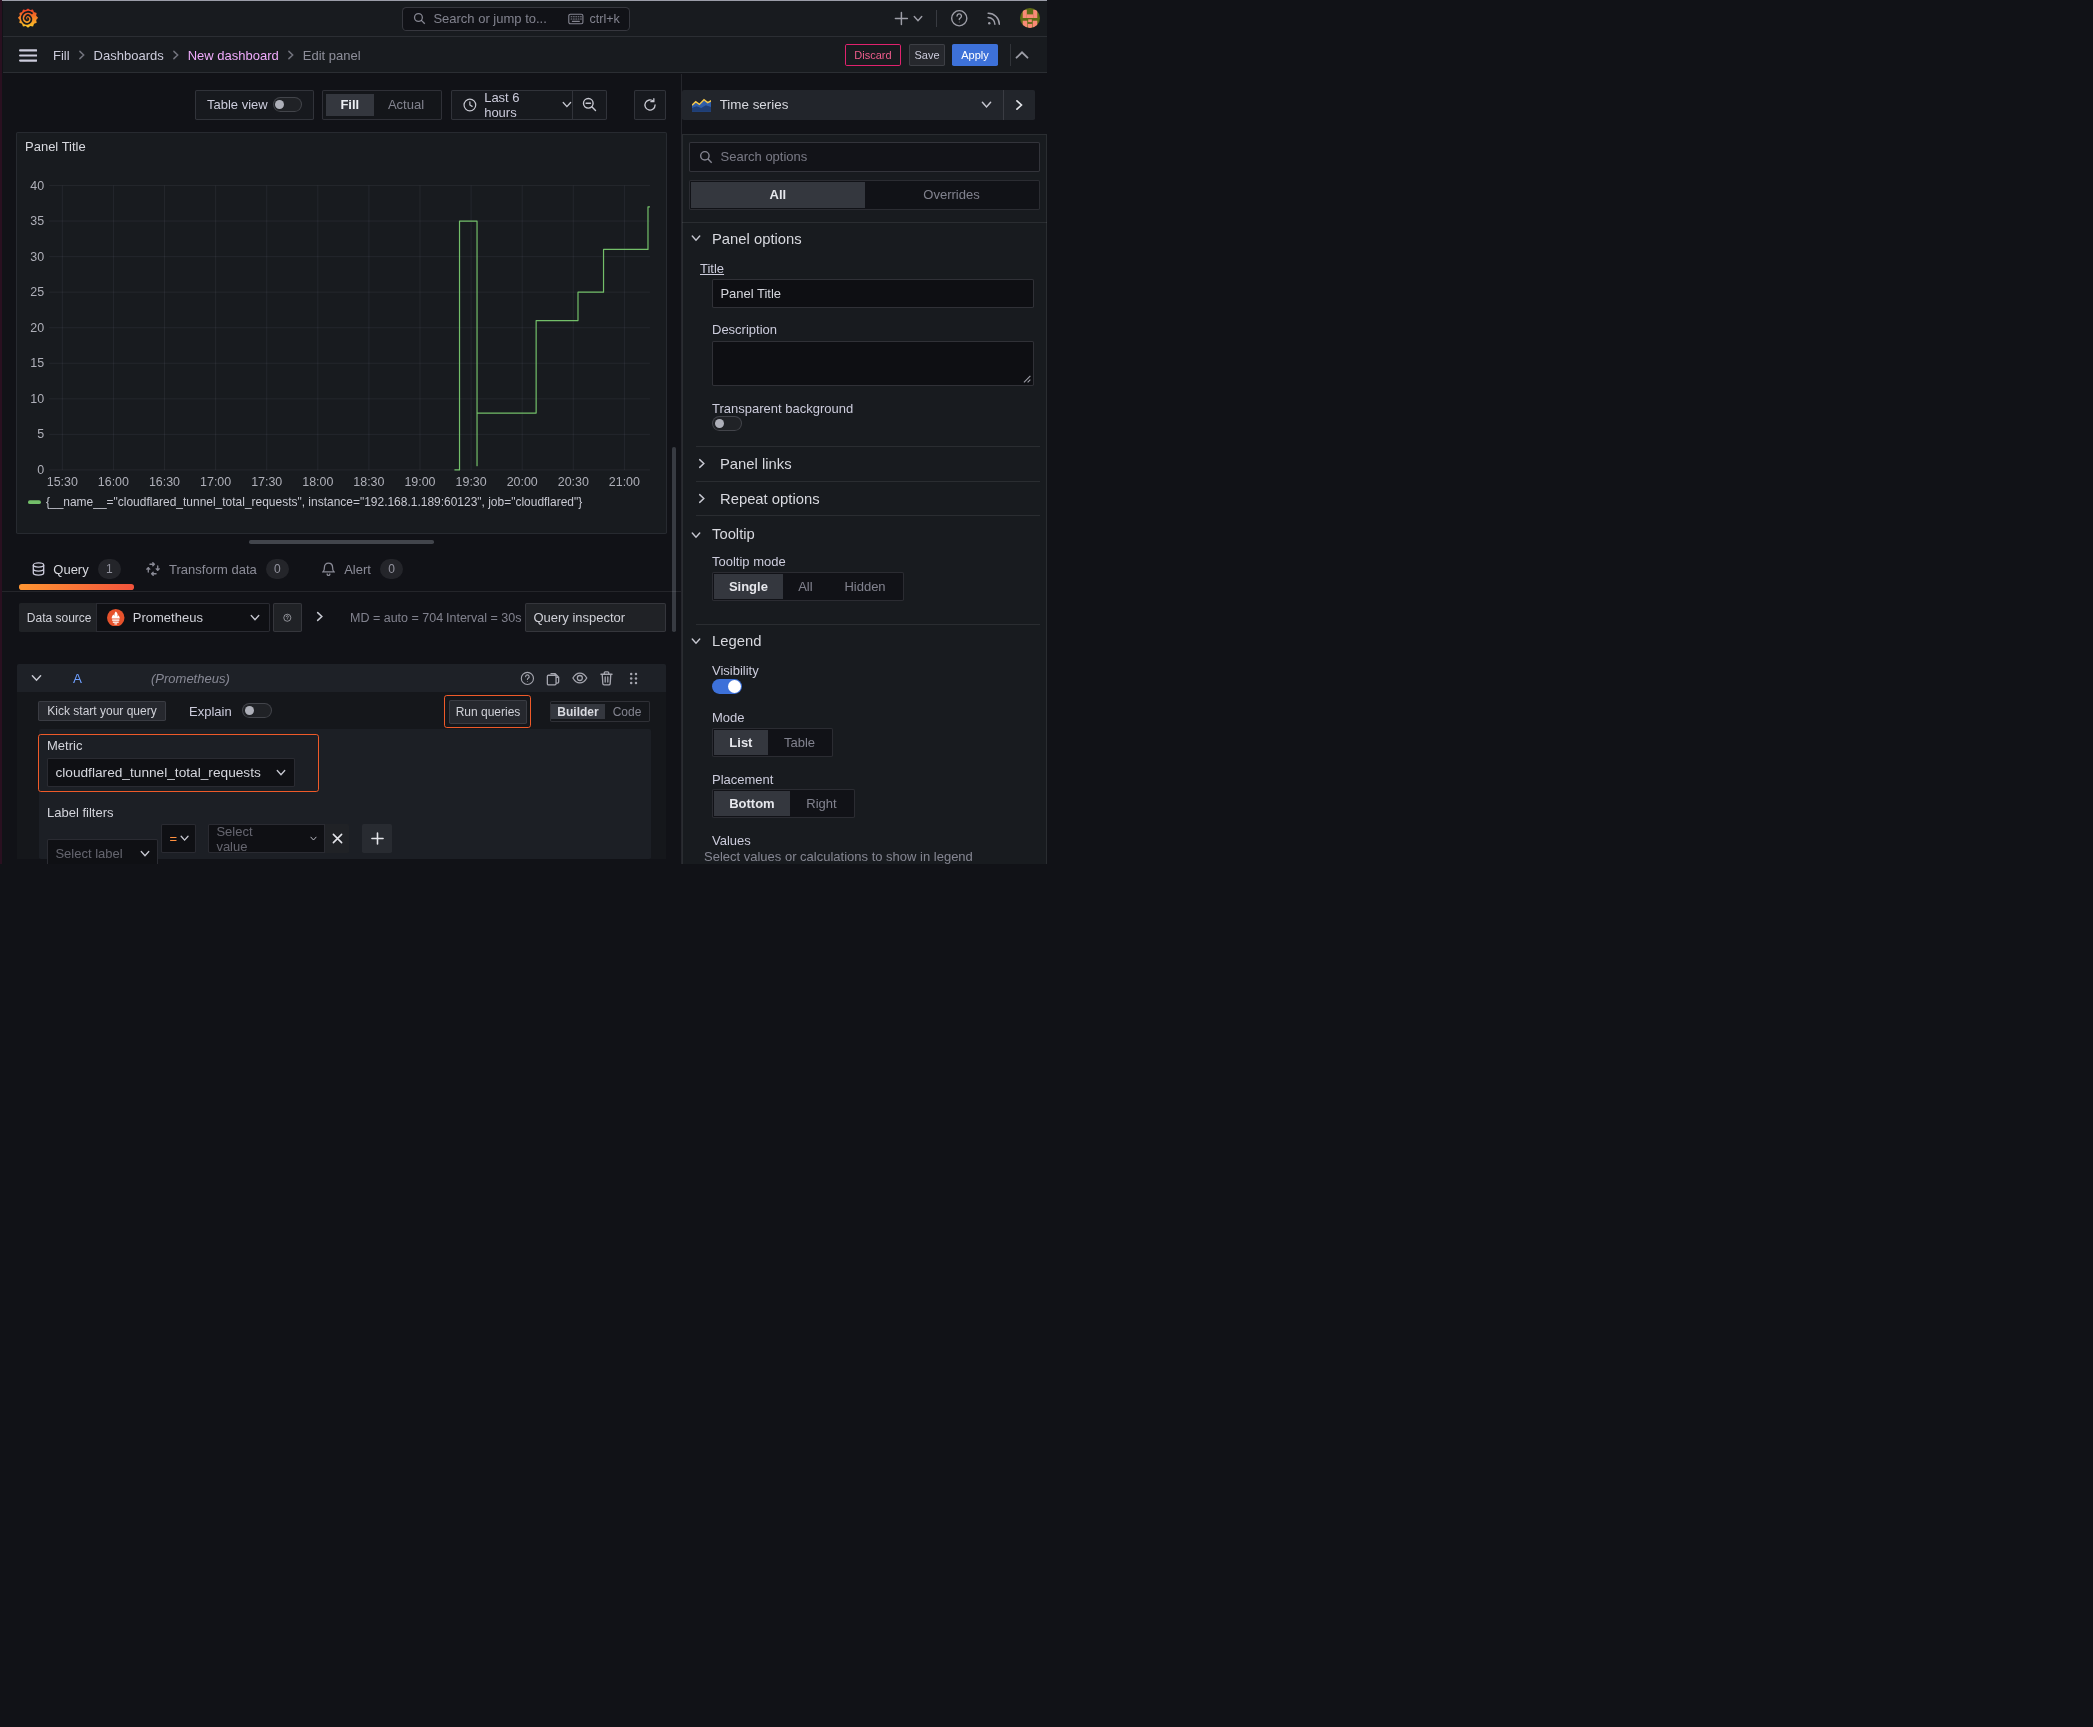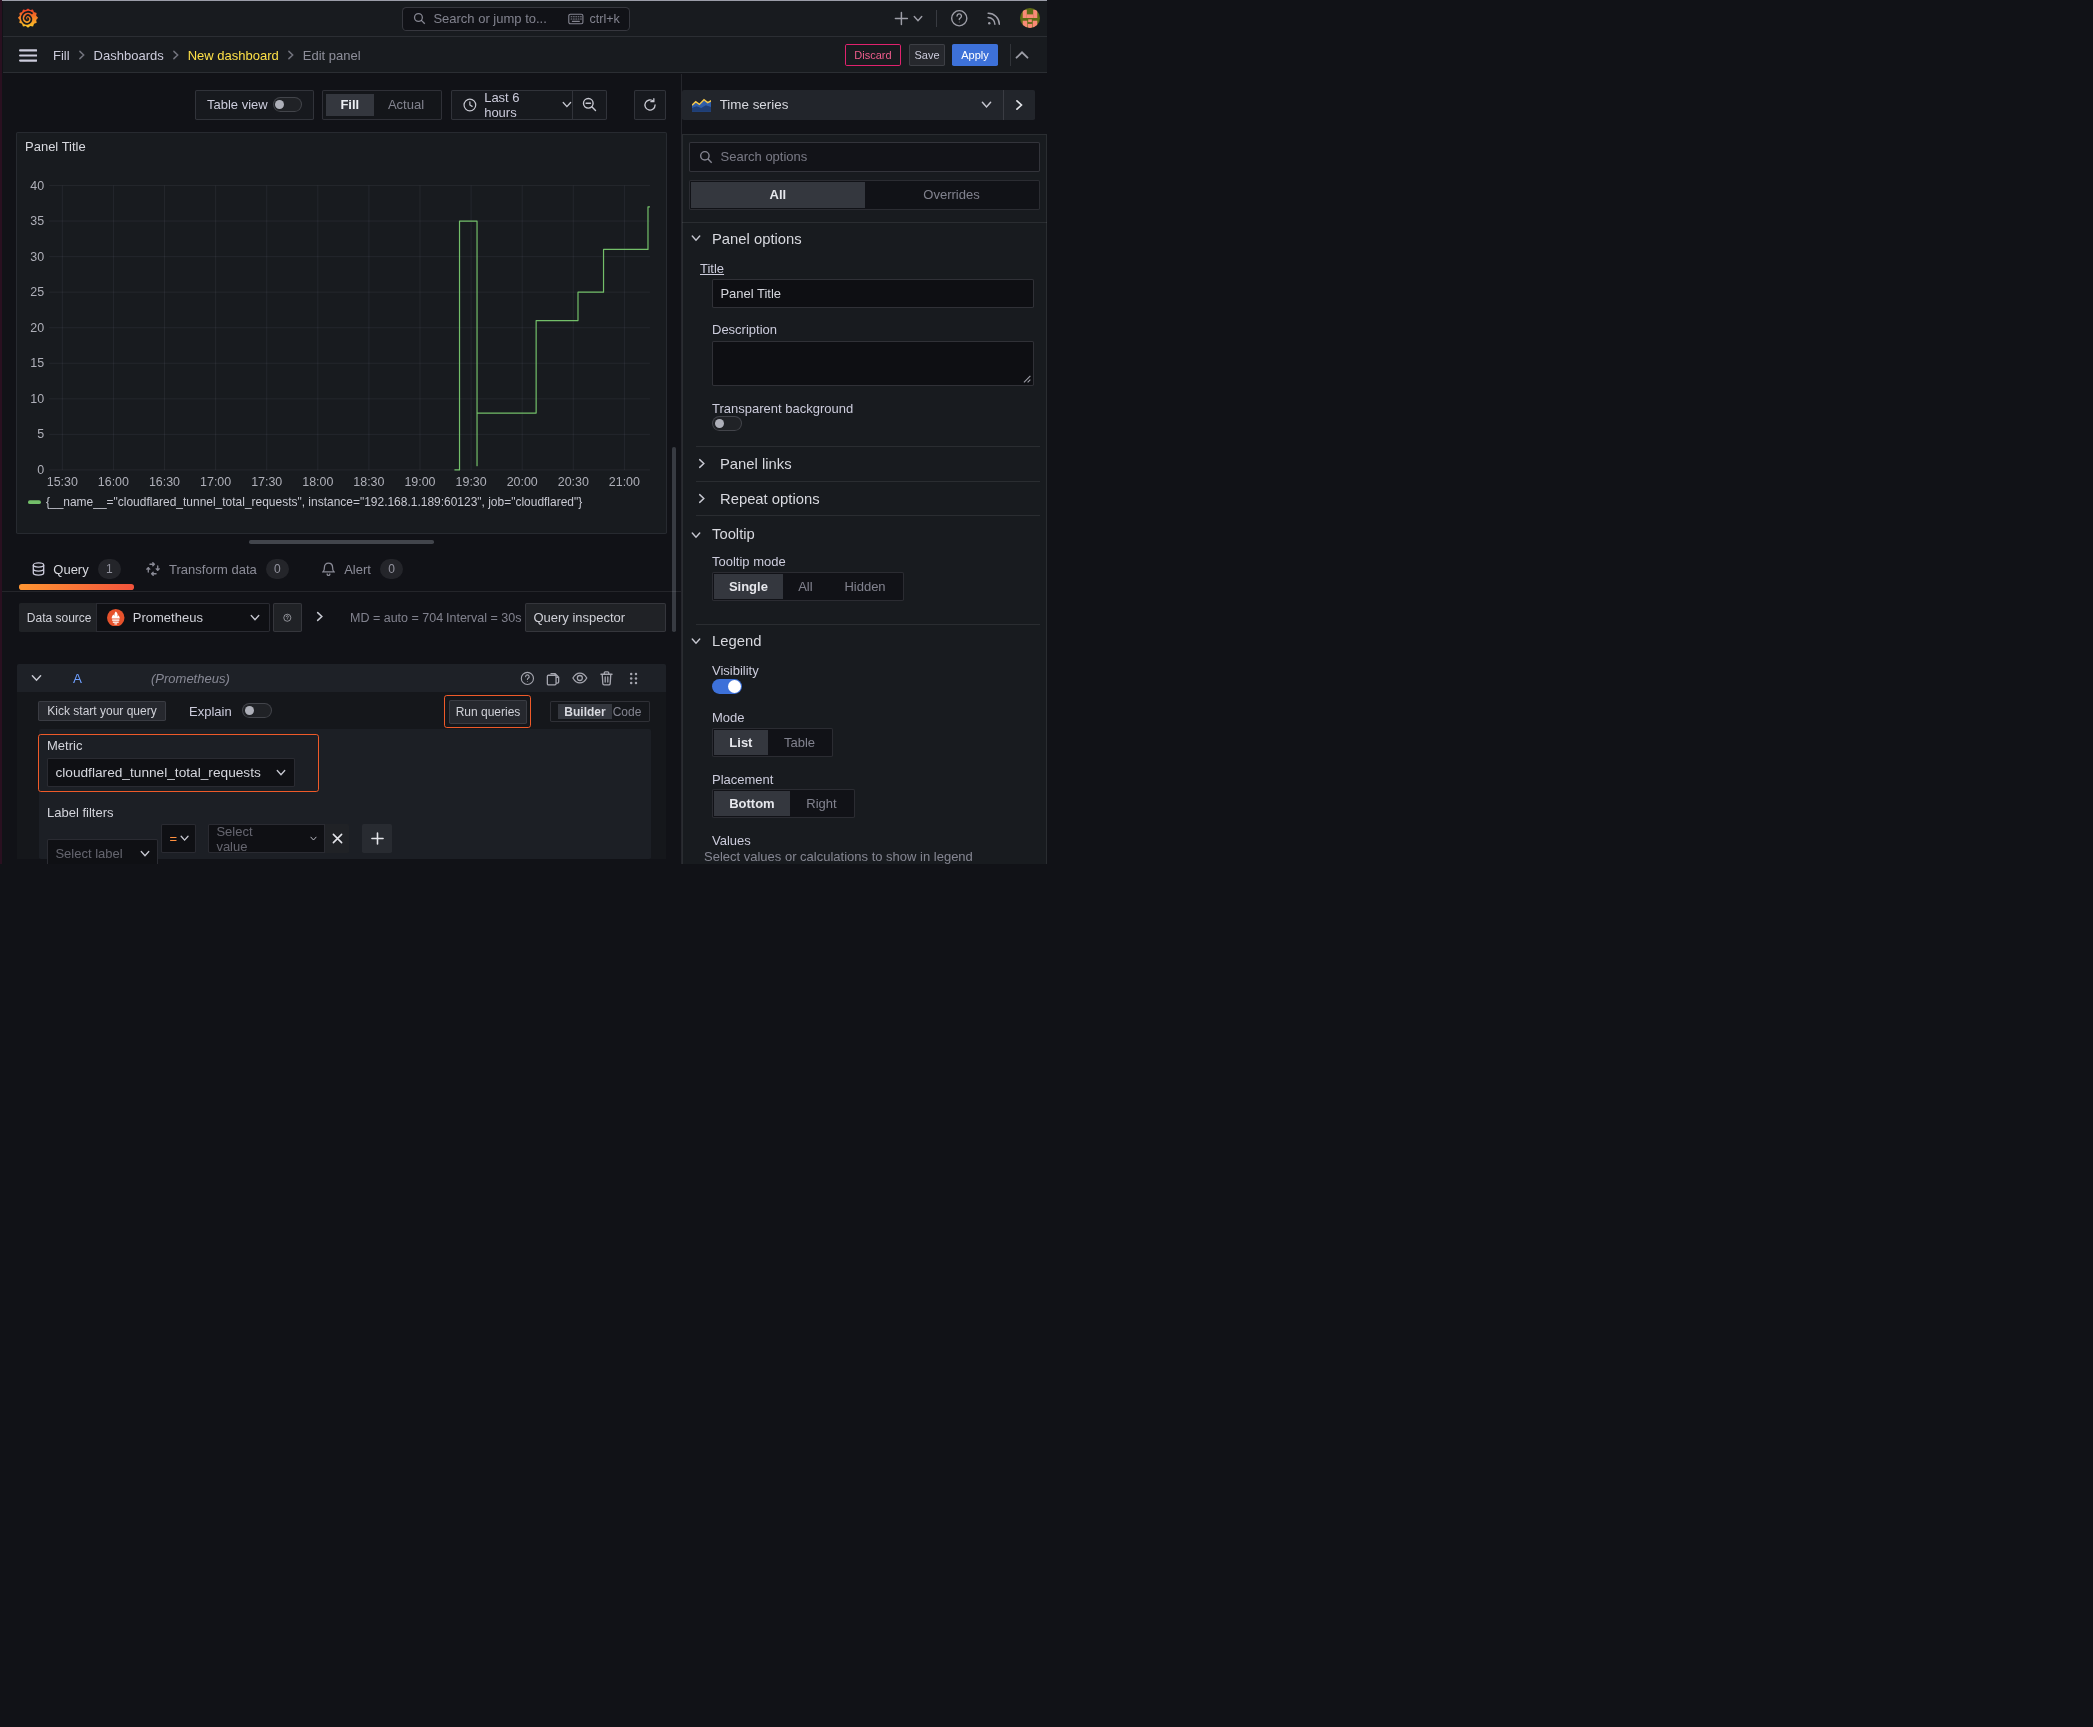--- a/index.html
+++ b/index.html
@@ -116,21 +116,21 @@
 
 <div class="abs row" style="left:53px;top:37px;height:36px;font-size:13px;">
   <span style="color:#ccccdc;">Fill</span>
   <svg style="margin:0 8.3px;" width="7.4" height="10" viewBox="0 0 8 11" fill="none" stroke="rgba(204,204,220,0.50)" stroke-width="1.6" stroke-linecap="round">
       <path d="M2 1.5 L6.2 5.5 L2 9.5"></path>
     </svg>
   <span style="color:#ccccdc;">Dashboards</span>
   <svg style="margin:0 8.3px;" width="7.4" height="10" viewBox="0 0 8 11" fill="none" stroke="rgba(204,204,220,0.50)" stroke-width="1.6" stroke-linecap="round">
       <path d="M2 1.5 L6.2 5.5 L2 9.5"></path>
     </svg>
-  <span style="color:#fde047;">New dashboard</span>
+  <span style="color:#f0abfc;">New dashboard</span>
   <svg style="margin:0 8.3px;" width="7.4" height="10" viewBox="0 0 8 11" fill="none" stroke="rgba(204,204,220,0.50)" stroke-width="1.6" stroke-linecap="round">
       <path d="M2 1.5 L6.2 5.5 L2 9.5"></path>
     </svg>
   <span style="color:rgba(204,204,220,0.65);">Edit panel</span>
 </div>
 
 <div class="abs sm-btn" style="left:845px;top:44px;width:56px;border:0.9px solid #e0226e;color:#ef5d8c;background:transparent;">Discard</div>
 <div class="abs sm-btn" style="left:909px;top:44px;width:36px;background:#26282d;border:0.9px solid rgba(204,204,220,0.14);color:#ccccdc;">Save</div>
 <div class="abs sm-btn" style="left:952px;top:44px;width:46px;background:#3d71d9;color:#ffffff;">Apply</div>
 <div class="abs" style="left:1010px;top:44px;width:0.9px;height:22px;background:rgba(204,204,220,0.14);"></div>
@@ -296,21 +296,21 @@
     <circle cx="7.6" cy="12" r="1.35"></circle>
   </svg>
 
 <div class="abs sm-btn" style="left:38px;top:701px;width:128px;height:20px;background:#26282e;border:0.9px solid rgba(204,204,220,0.12);color:#d0d1d8;font-size:12px;padding:0;">Kick start your query</div>
 <div class="abs" style="left:189px;top:704px;color:#ccccdc;">Explain</div>
 <span class="abs" style="left:242px;top:703px;display:inline-block;width:29.5px;height:14.8px;background:#202226;border:0.9px solid rgba(204,204,220,0.20);border-radius:7.4px;">
   <span style="position:absolute;left:1.8px;top:1.8px;width:9.2px;height:9.2px;border-radius:50%;background:#aeb0b9;"></span>
 </span>
 <div class="abs" style="left:444px;top:695px;width:87px;height:33px;border:1.8px solid #ef5a29;border-radius:2.8px;"></div>
 <div class="abs sm-btn" style="left:449px;top:700px;width:78px;height:24px;background:#26282e;border:0.9px solid rgba(204,204,220,0.12);color:#d0d1d8;font-size:12px;padding:0;">Run queries</div>
-<div class="abs row" style="left:550px;top:701px;width:100px;height:21px;border:0.9px solid rgba(204,204,220,0.14);border-radius:1.8px;background:#15171b;padding:7px;">
+<div class="abs row" style="left:550px;top:701px;width:100px;height:21px;border:0.9px solid rgba(204,204,220,0.14);border-radius:1.8px;background:#15171b;padding:0;">
   <span class="radio-sel" style="width:54px;height:15.7px;font-size:12px;font-weight:700;">Builder</span>
   <span class="radio-un" style="flex:1;height:15.7px;font-size:12px;">Code</span>
 </div>
 
 <div class="abs" style="left:39px;top:729px;width:612px;height:130px;background:#1c1f25;border-radius:1.8px;"></div>
 <div class="abs" style="left:47px;top:738px;color:#d3d4db;">Metric</div>
 <div class="abs dsel" style="left:47px;top:758px;width:248px;">
   <span style="margin-left:7.4px;color:#d6d7de;font-size:13.7px;">cloudflared_tunnel_total_requests</span>
   <svg style="margin-left:auto;margin-right:8.3px;" width="10" height="9.2" viewBox="0 0 12 10" fill="none" stroke="#c7c8d1" stroke-width="1.6" stroke-linecap="round">
       <path d="M1.5 2.5 L6 7.5 L10.5 2.5"></path>

